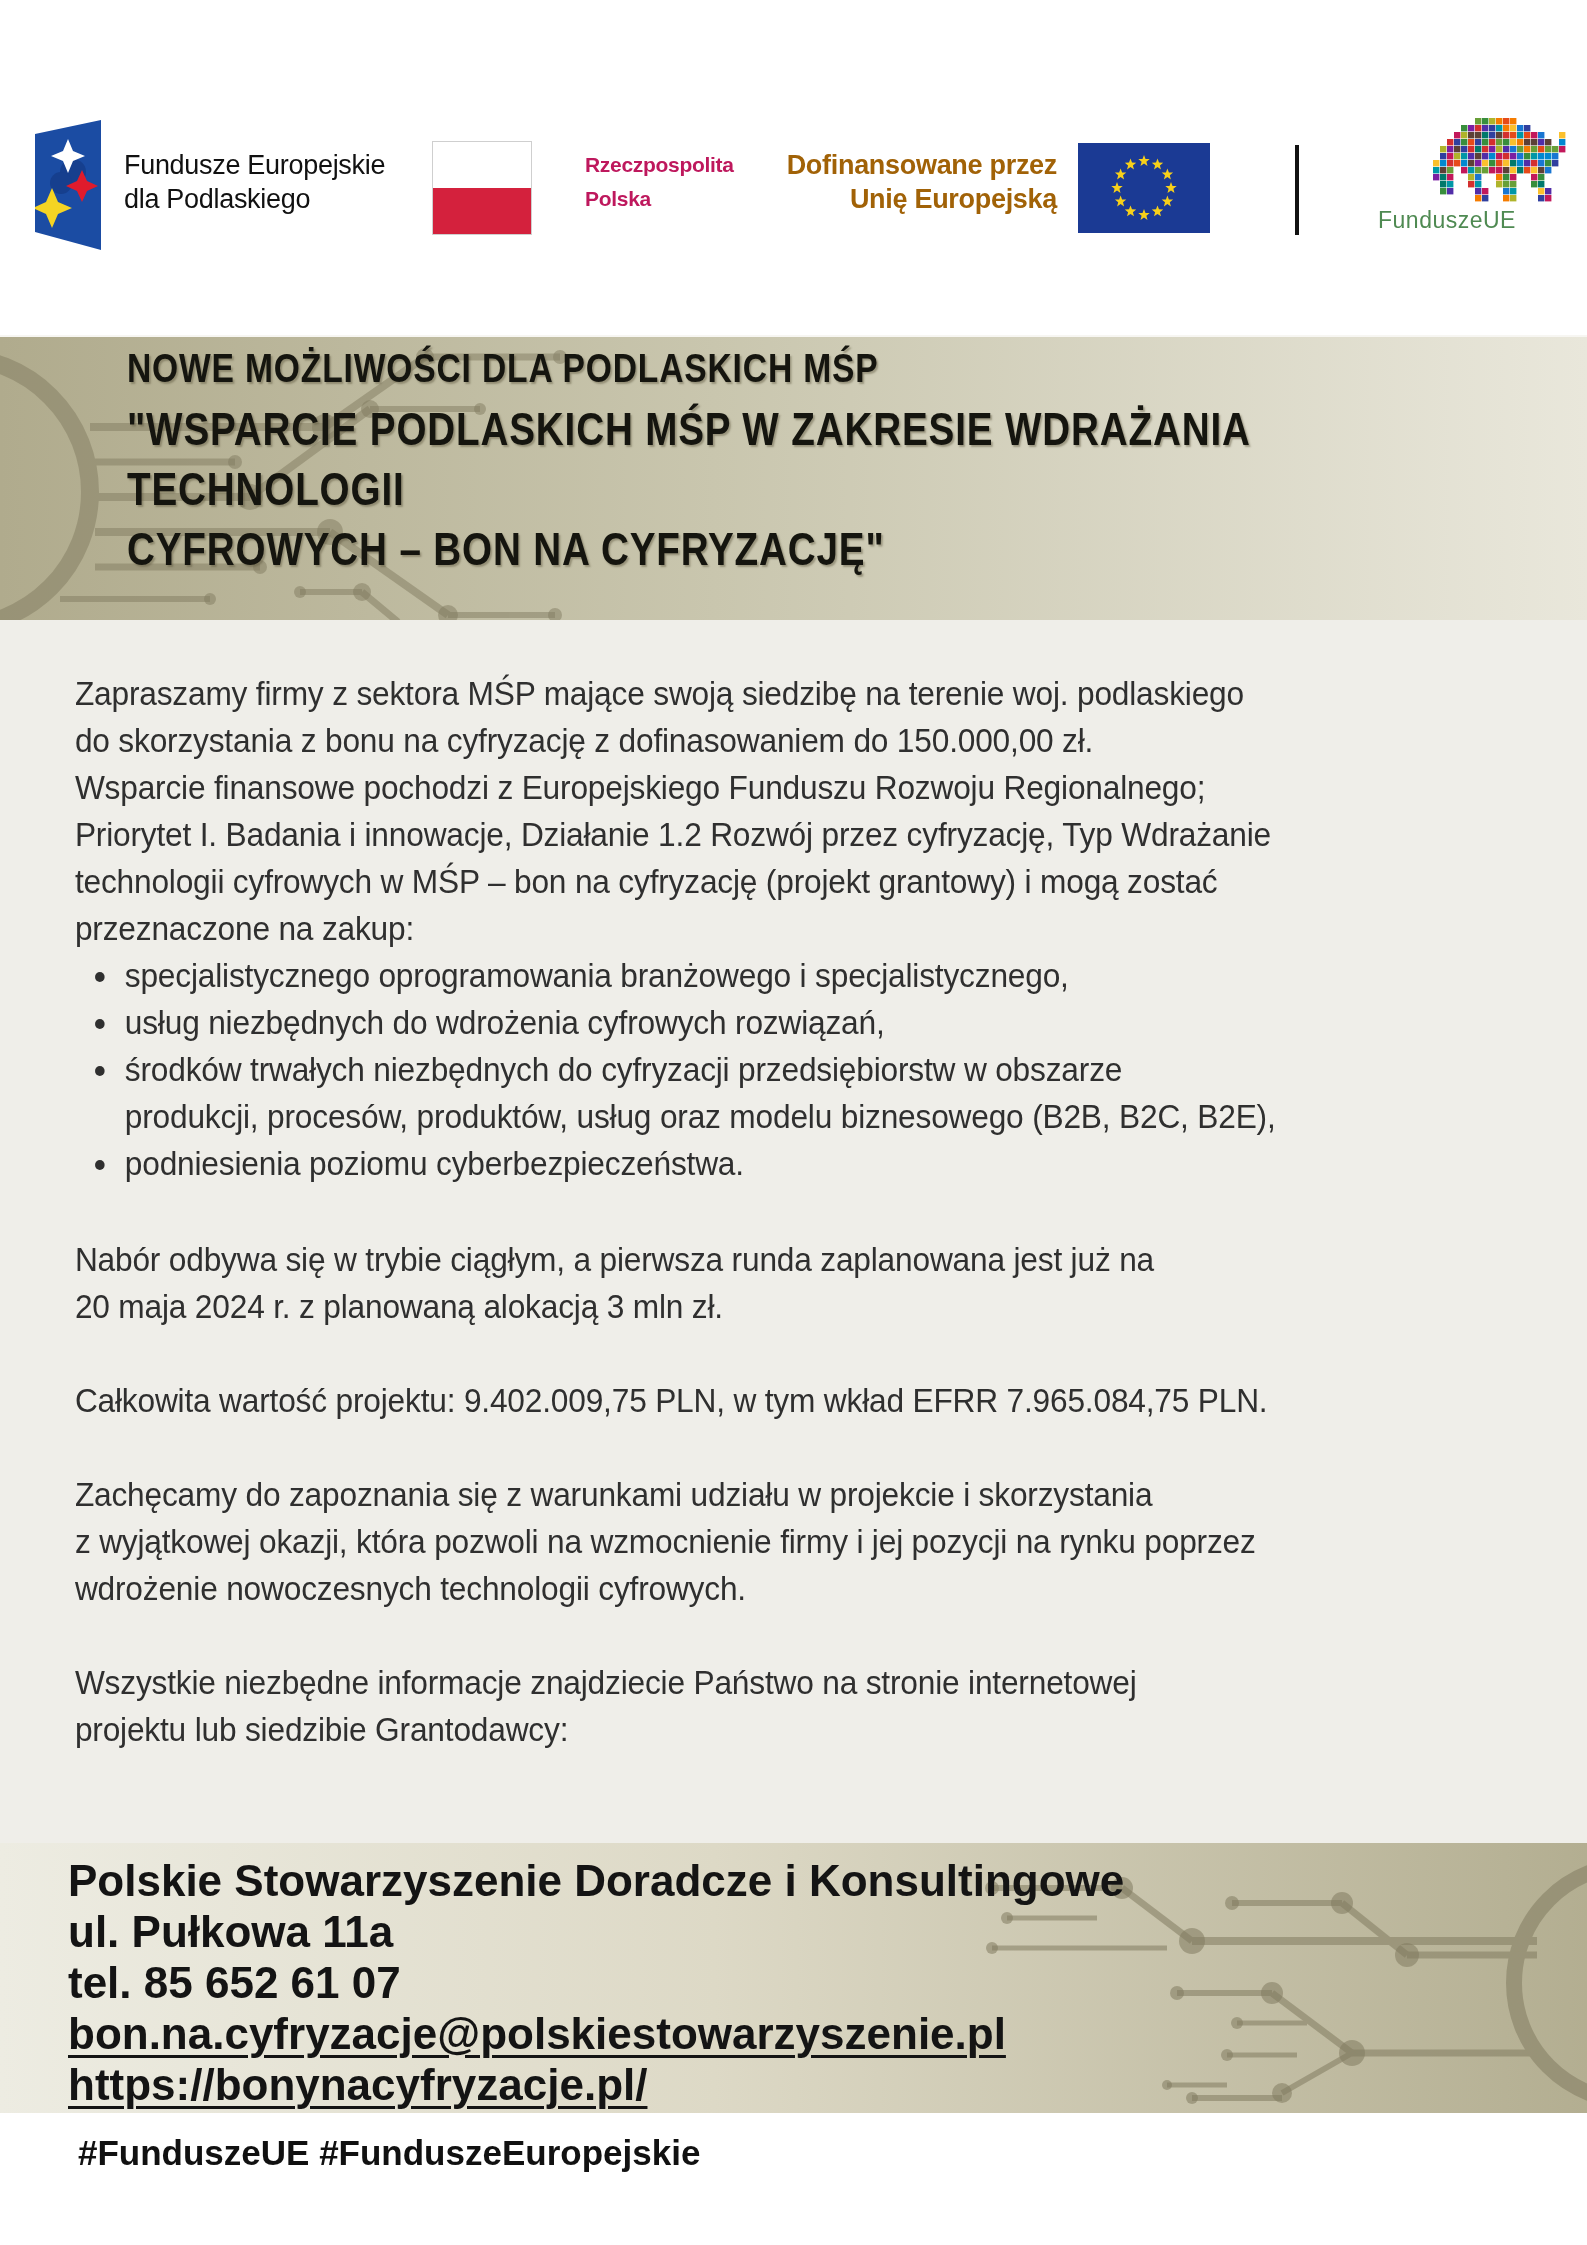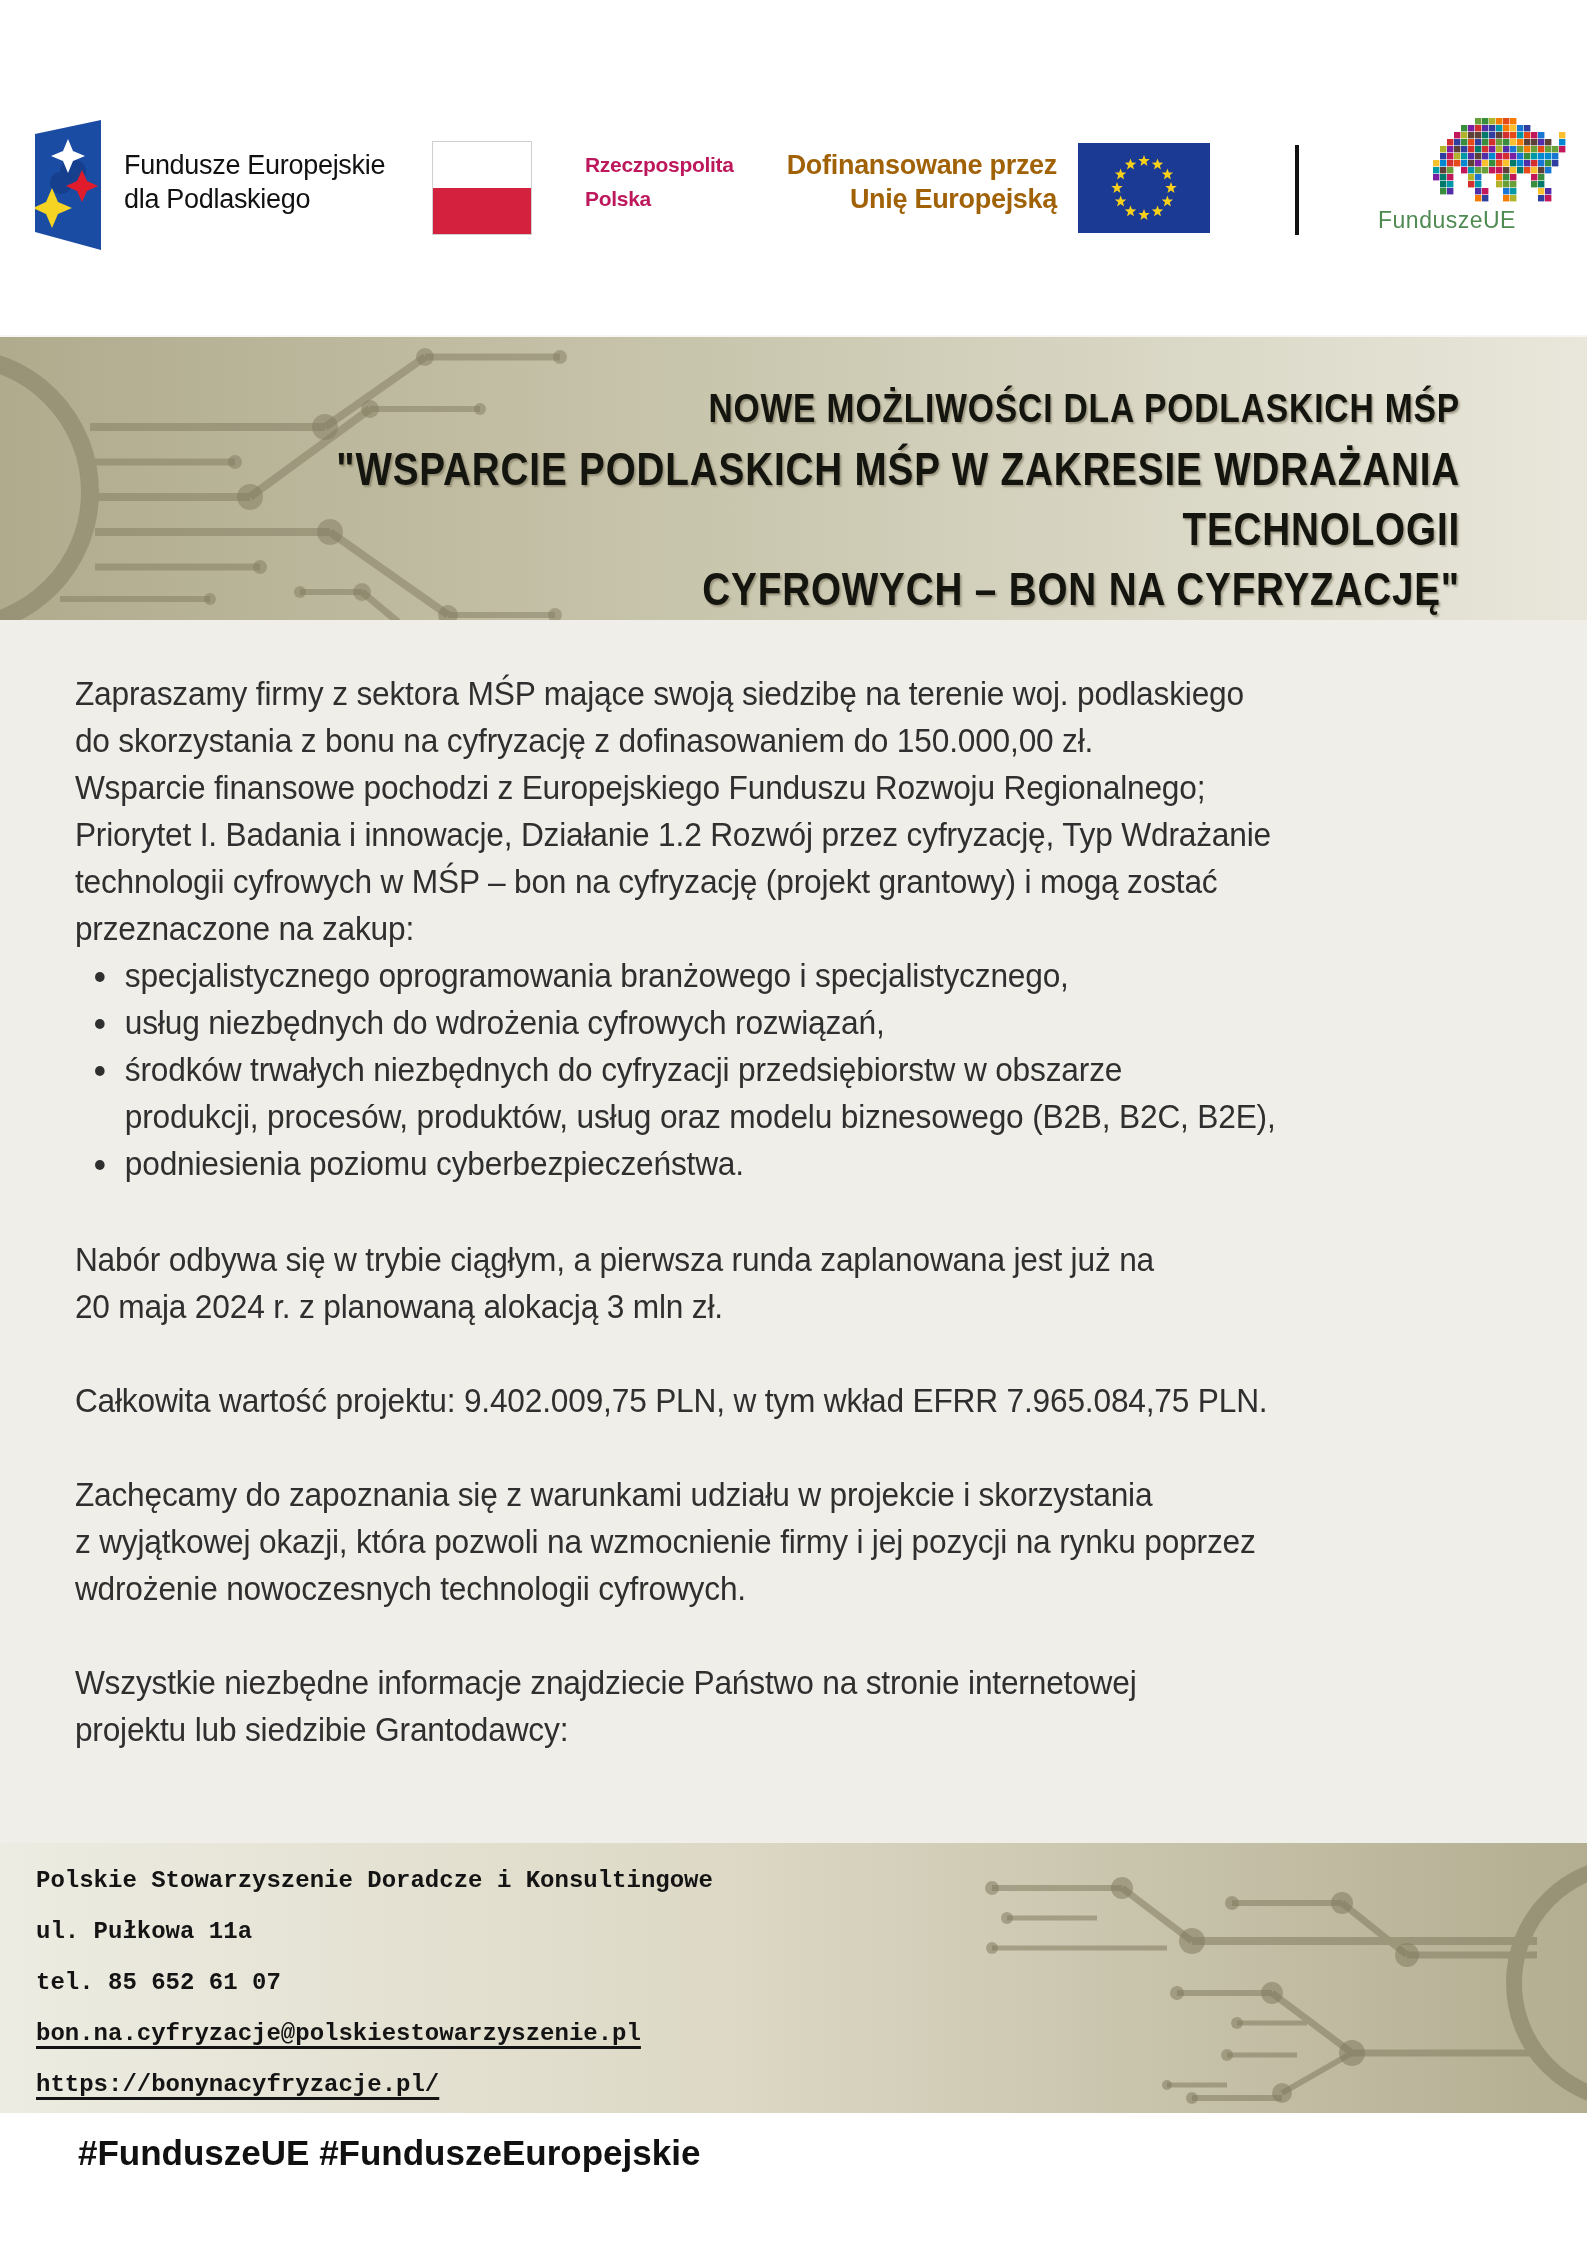--- a/index.html
+++ b/index.html
@@ -23,42 +23,42 @@
   .podlaskie-label{position:absolute;left:0px;bottom:14px;font-size:23px;color:#4f8a52;letter-spacing:0.5px;}
   
   .banner{
     position:absolute;left:0;top:335px;width:1587px;height:285px;
     background:linear-gradient(90deg,#b0ab8d 0%,#c9c6ae 45%,#e9e7db 100%);
     border-top:2px solid #f7f6f2;
   }
   .circ{position:absolute;pointer-events:none;}
   .circ-left{left:0;top:0;}
   .circ-right{right:0;bottom:0;}
-  .banner-text{position:relative;z-index:2;padding-top:40px;text-align:right;color:#15150f;}
+  .banner-text{position:relative;z-index:2;text-align:left;color:#15150f;}
   .banner-heading{font-size:40px;font-weight:700;line-height:62px;margin:0;letter-spacing:1px;
     transform:scaleX(.84);transform-origin:50% 50%;text-shadow:2px 2px 2px rgba(90,85,60,.45);white-space:pre-line;}
   .banner-subheading{font-size:46px;font-weight:700;line-height:60px;margin:0;letter-spacing:1px;
     transform:scaleX(.84);transform-origin:50% 50%;text-shadow:2px 2px 2px rgba(90,85,60,.45);white-space:pre-line;}
   
   .body-section{position:absolute;left:0;top:620px;width:1587px;height:1550px;background:#efeee9;}
   .body-inner{
     width:1560px;padding:50px 0 0 78px;box-sizing:border-box;
     transform:scaleX(.96);transform-origin:0 0;
     font-size:33px;line-height:47px;color:#2f2f2f;letter-spacing:-0.2px;
   }
   .body-inner p{margin:0 0 47px 0;white-space:pre-line;}
   .body-inner p.tight{margin-bottom:0;}
   .body-inner ul{margin:0 0 49px 0;padding:0 0 0 48px;}
   .body-inner li{white-space:pre-line;padding-left:4px;}
   
   .bottom-band{
     position:absolute;left:0;top:1843px;width:1587px;height:270px;
     background:linear-gradient(90deg,#edecE2 0%,#ddd9c6 45%,#b3ae91 100%);
   }
-  .contact{position:relative;z-index:2;padding:12px 0 0 36px;font-size:24px;font-weight:700;color:#141414;line-height:51px;font-family:Liberation Mono, monospace;}
+  .contact{position:relative;z-index:2;padding:12px 0 0 68px;font-size:44px;font-weight:700;color:#141414;line-height:51px;}
   .contact a{color:#141414;text-decoration:underline;text-decoration-thickness:3px;text-underline-offset:6px;}
   
   .footer{position:absolute;left:0;top:2113px;width:1587px;height:144px;background:#ffffff;}
   .hashtags{position:absolute;left:78px;top:20px;font-size:35px;font-weight:700;color:#111;}
 </style>
 </head>
 <body>
 
 <div class="page">
 

